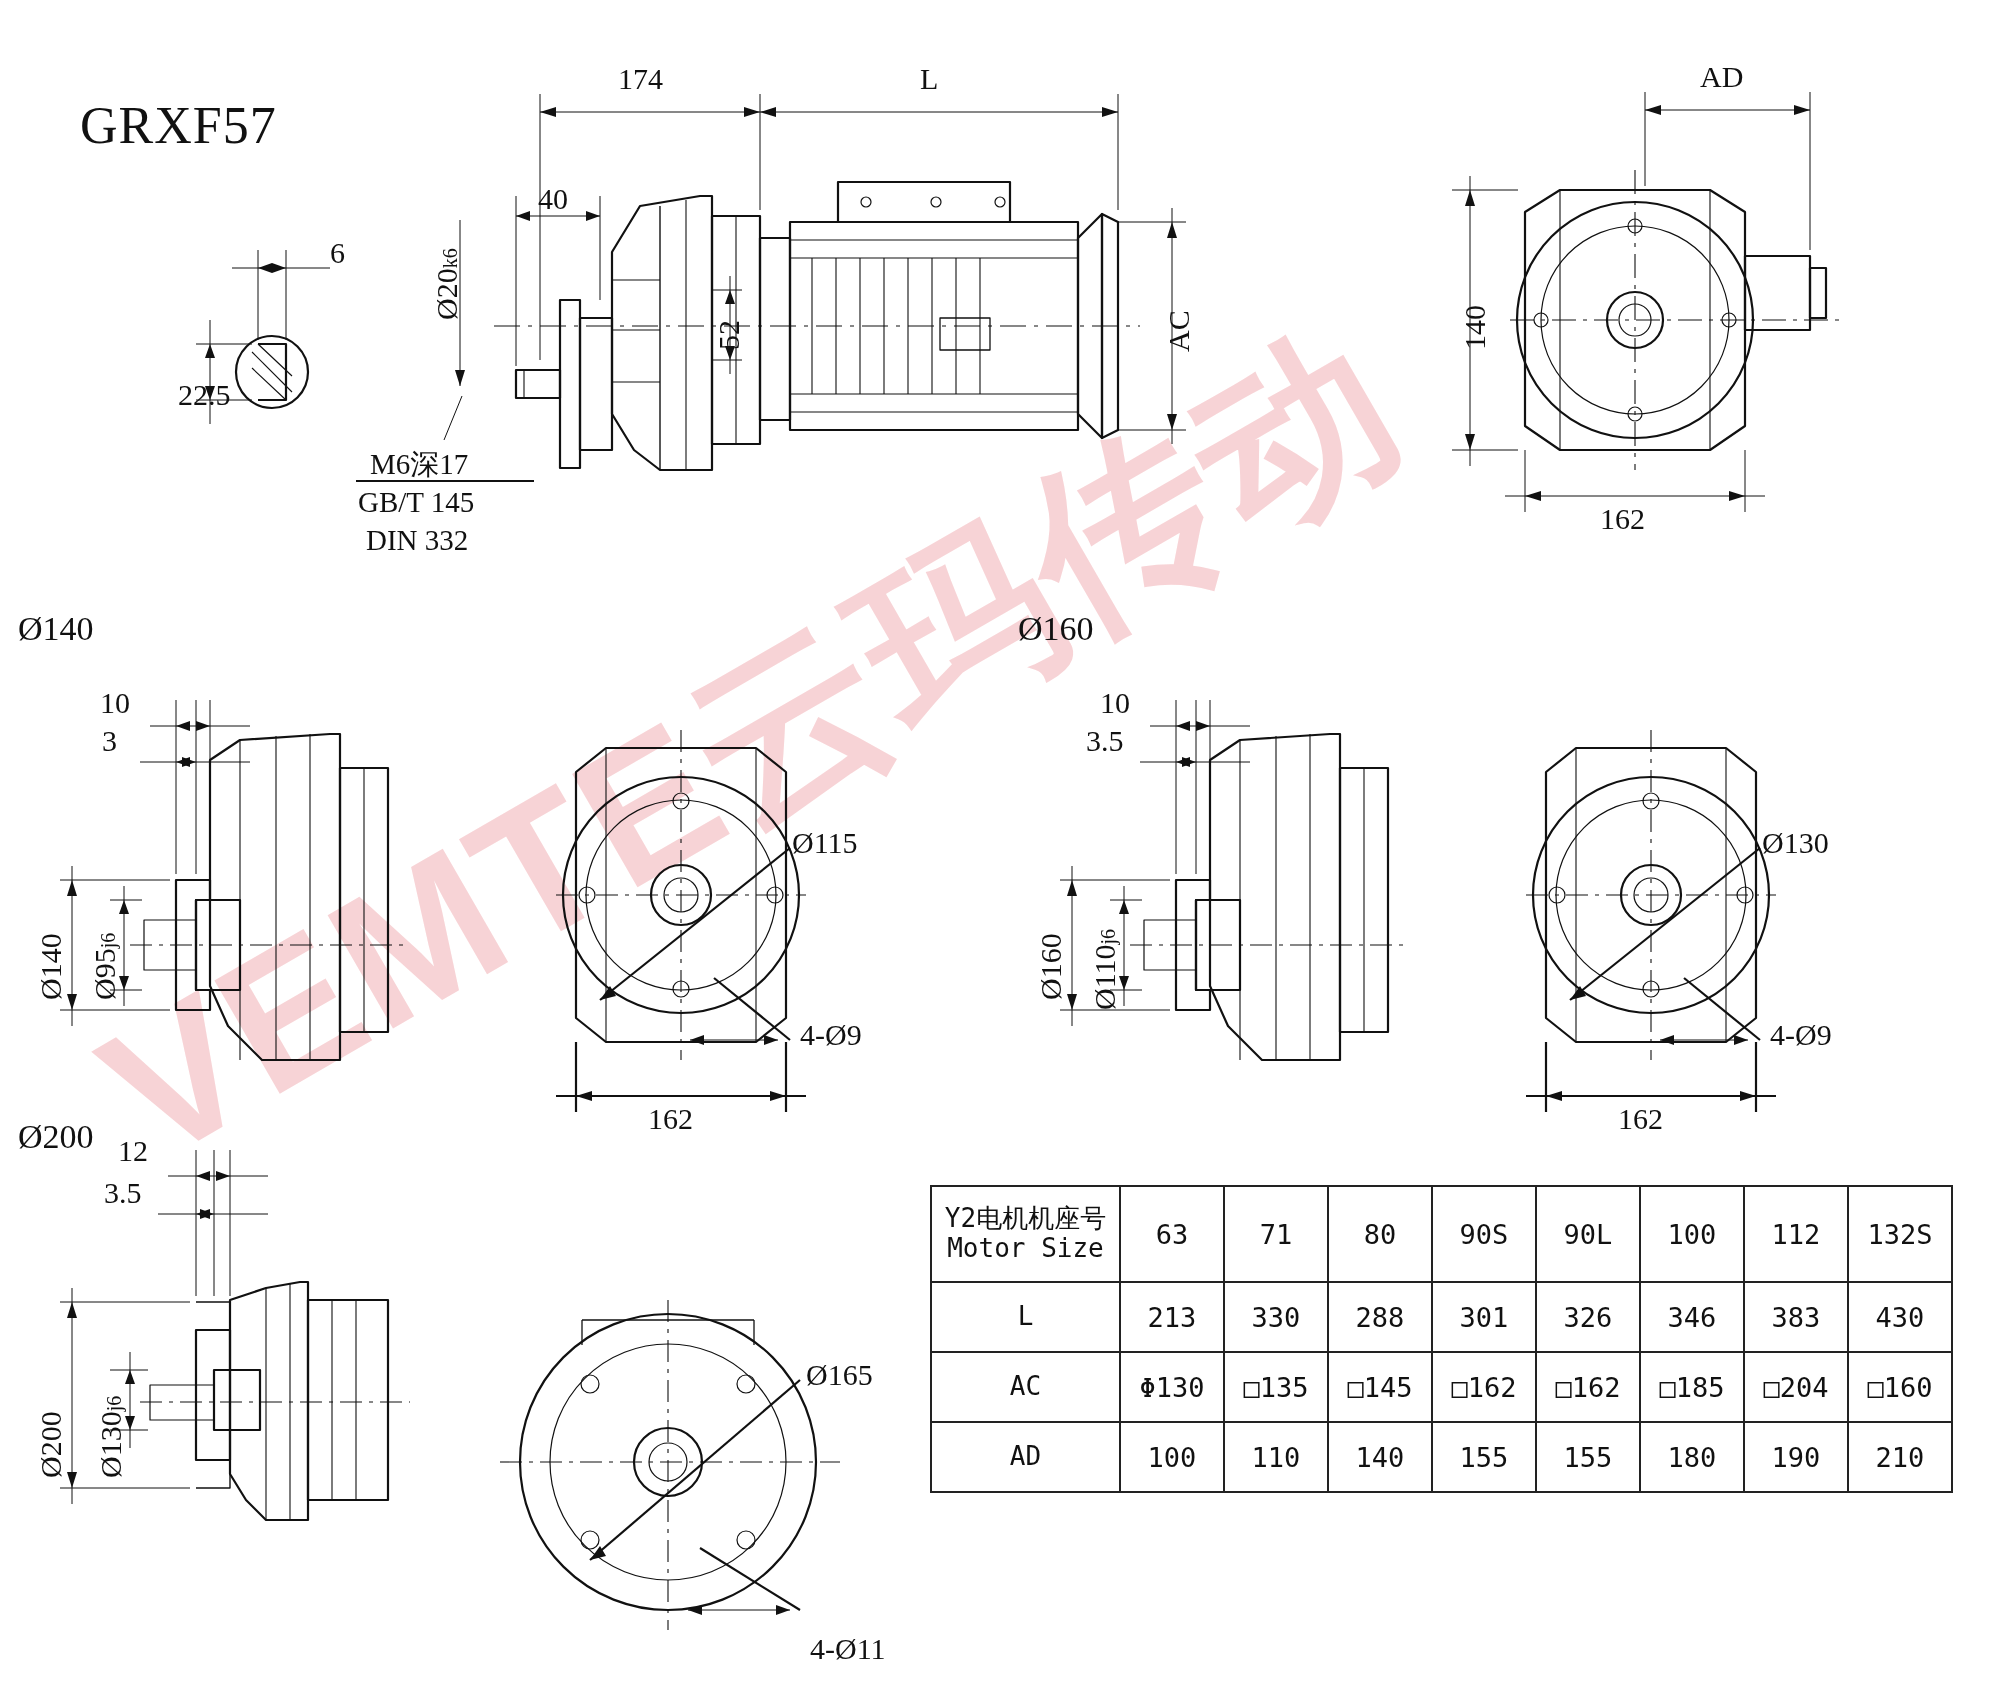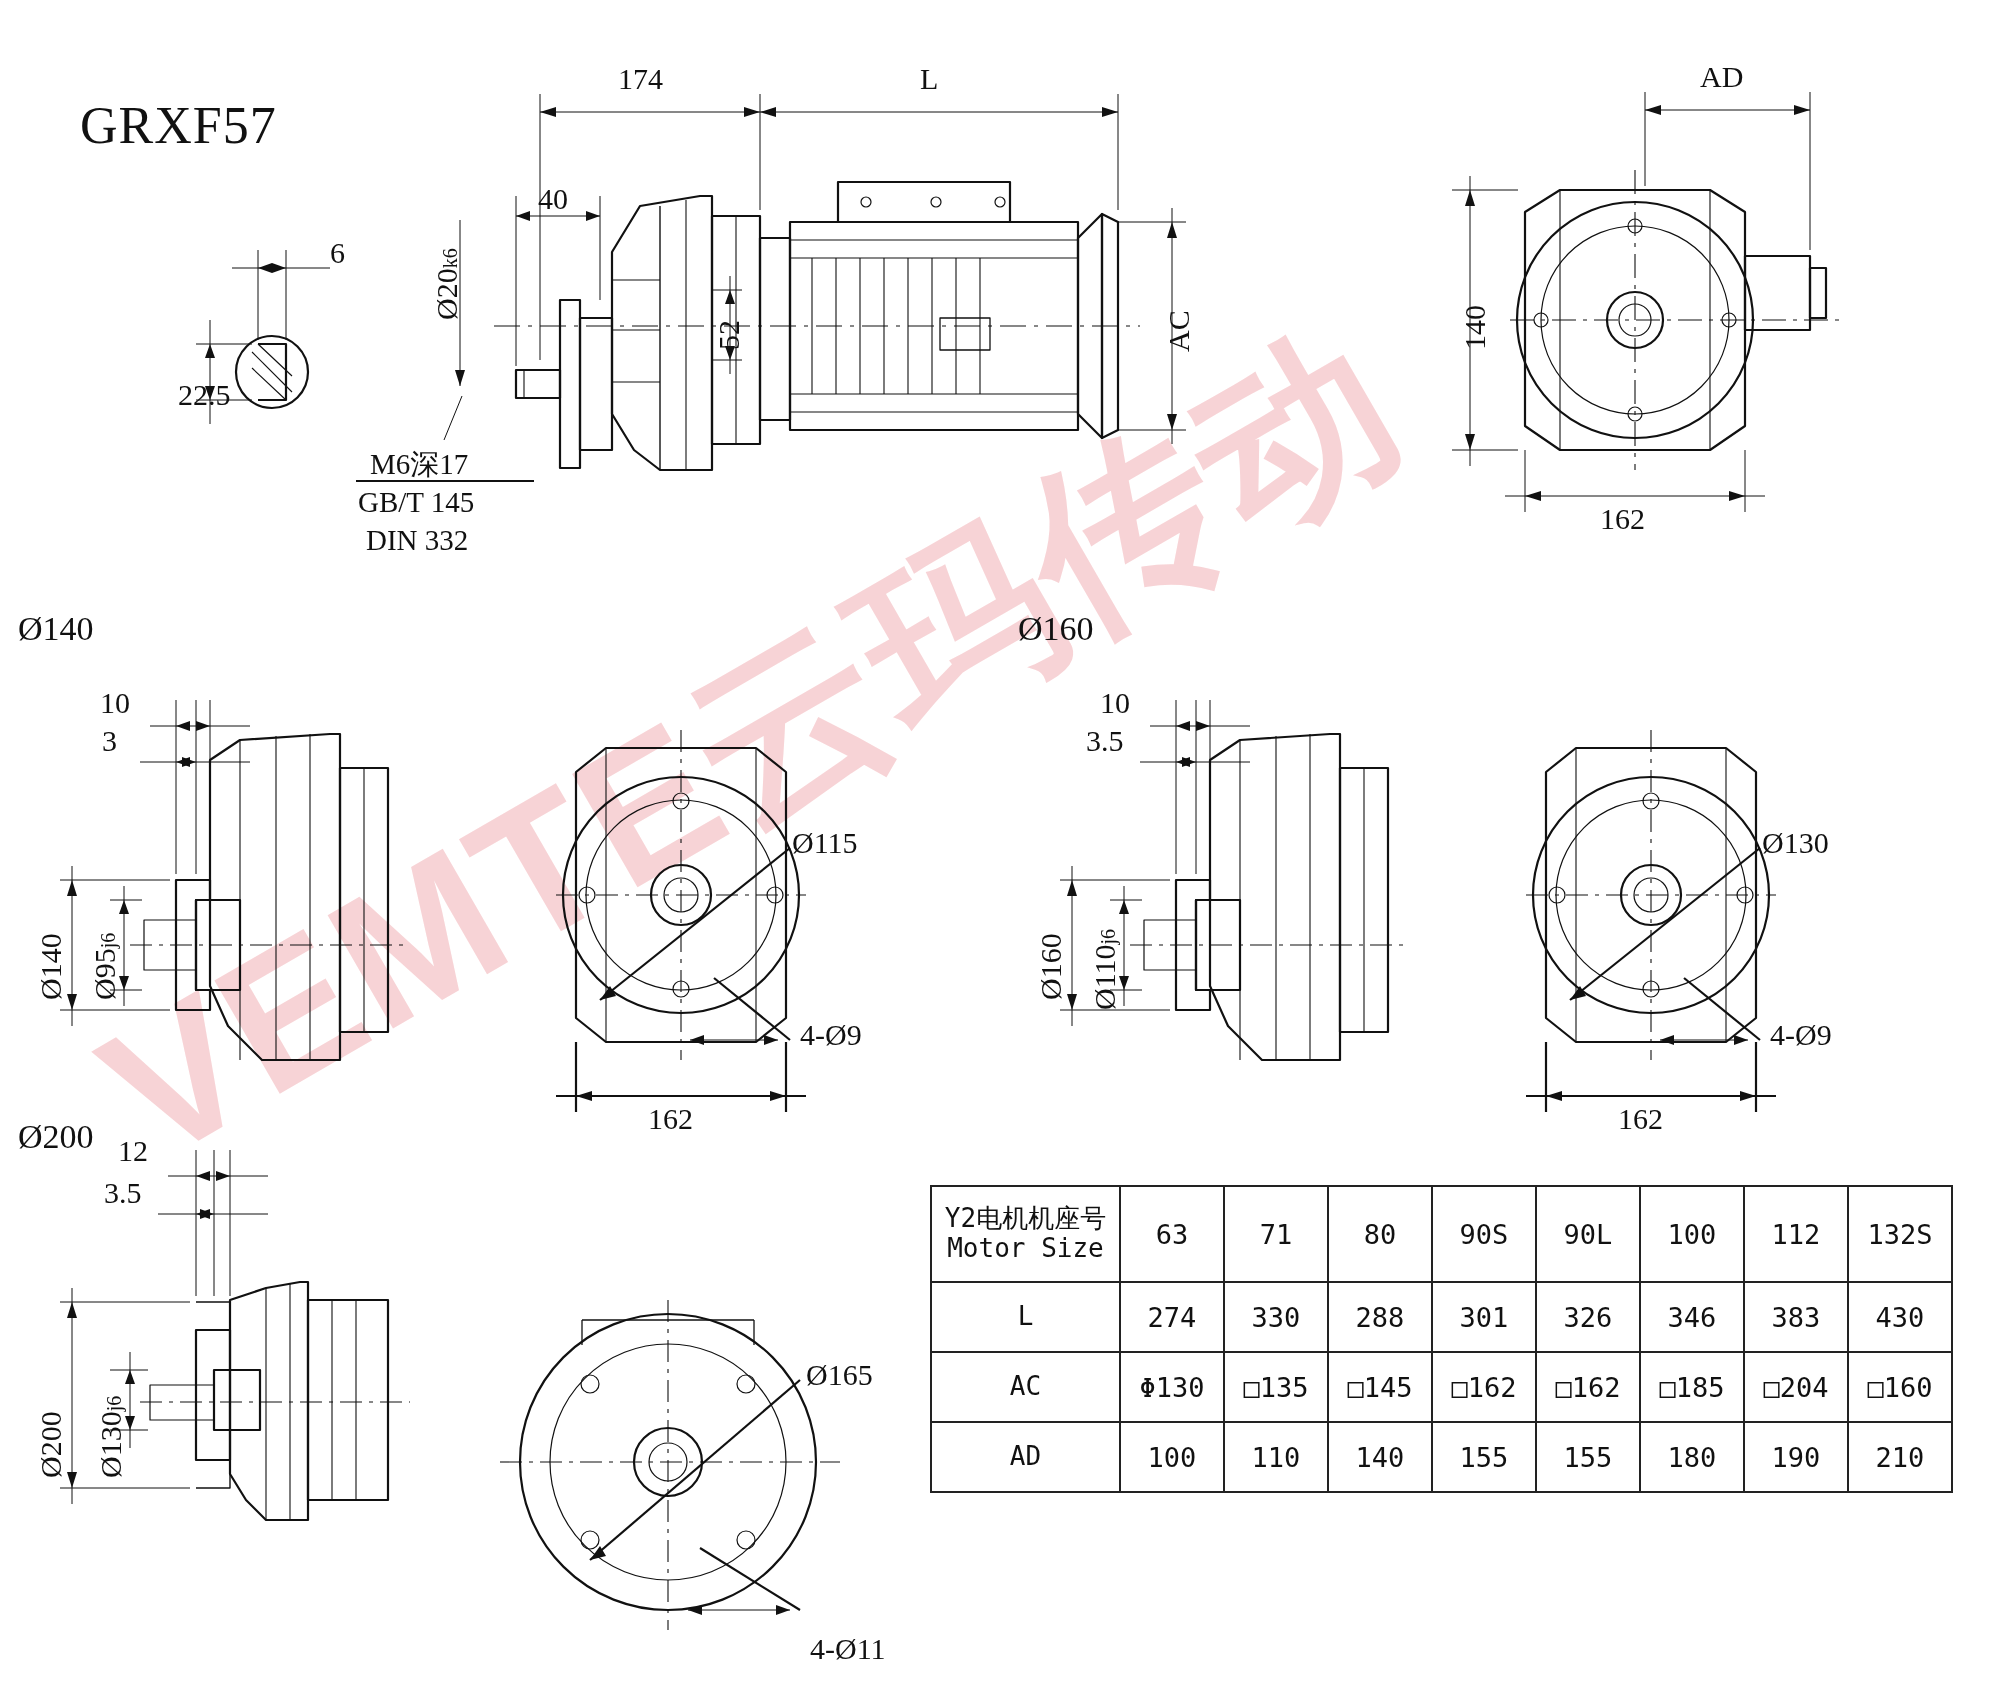--- a/index.html
+++ b/index.html
@@ -412,21 +412,21 @@
         <td>71</td>
         <td>80</td>
         <td>90S</td>
         <td>90L</td>
         <td>100</td>
         <td>112</td>
         <td>132S</td>
       </tr>
       <tr>
         <td class="firstcol">L</td>
-        <td>274</td>
+        <td>213</td>
         <td>330</td>
         <td>288</td>
         <td>301</td>
         <td>326</td>
         <td>346</td>
         <td>383</td>
         <td>430</td>
       </tr>
       <tr>
         <td class="firstcol">AC</td>

